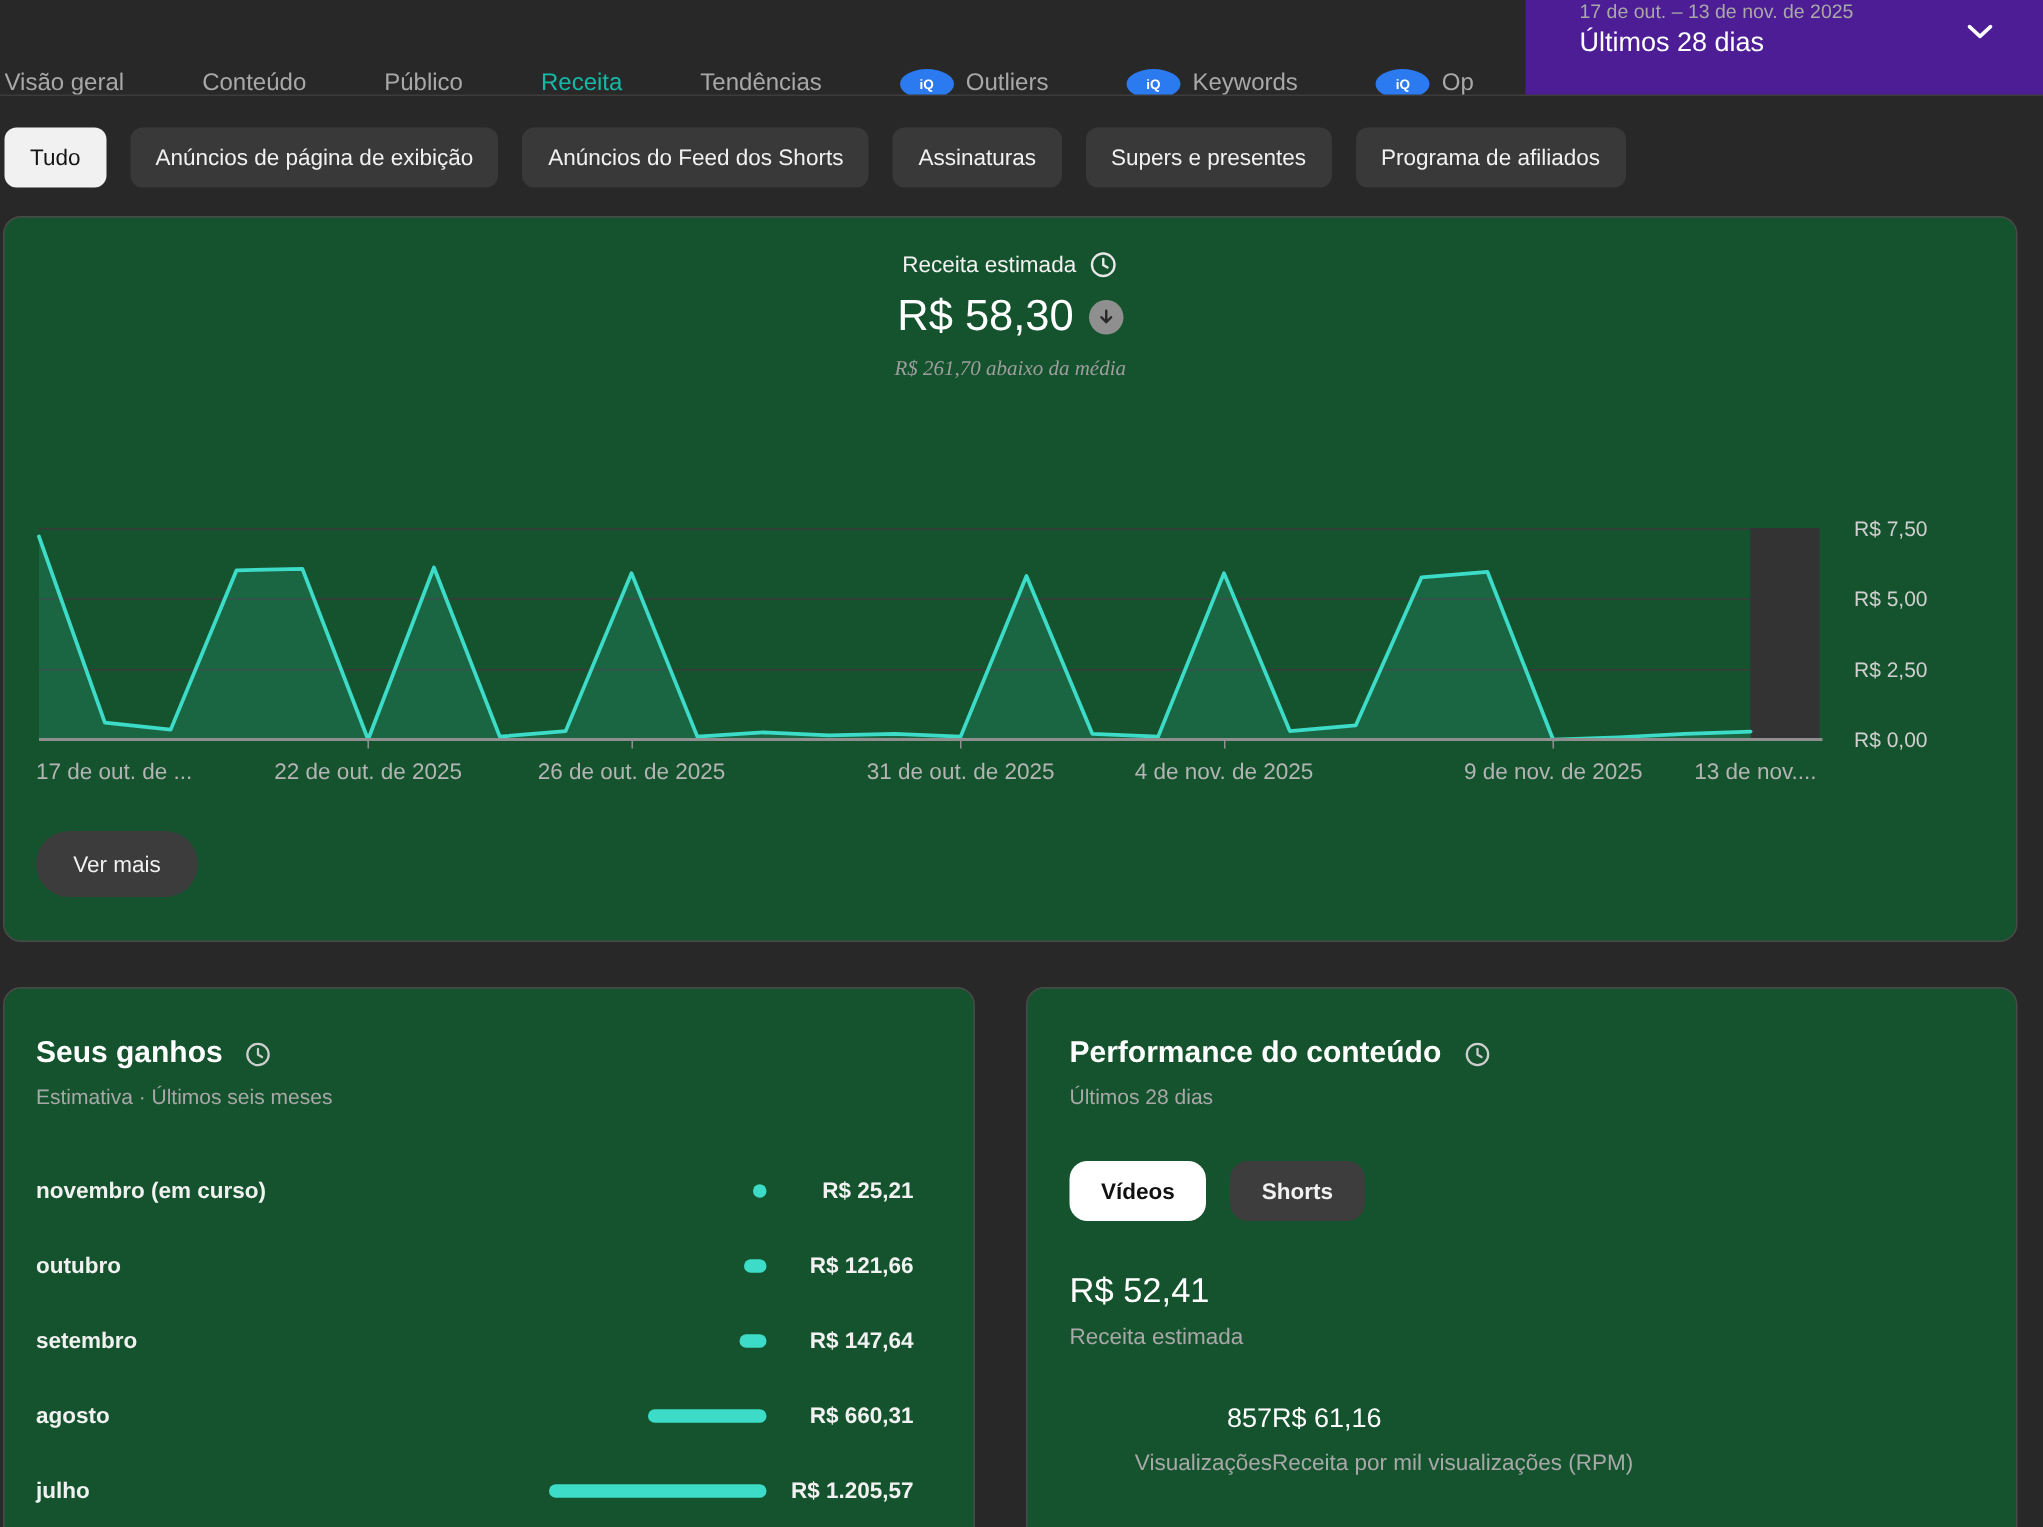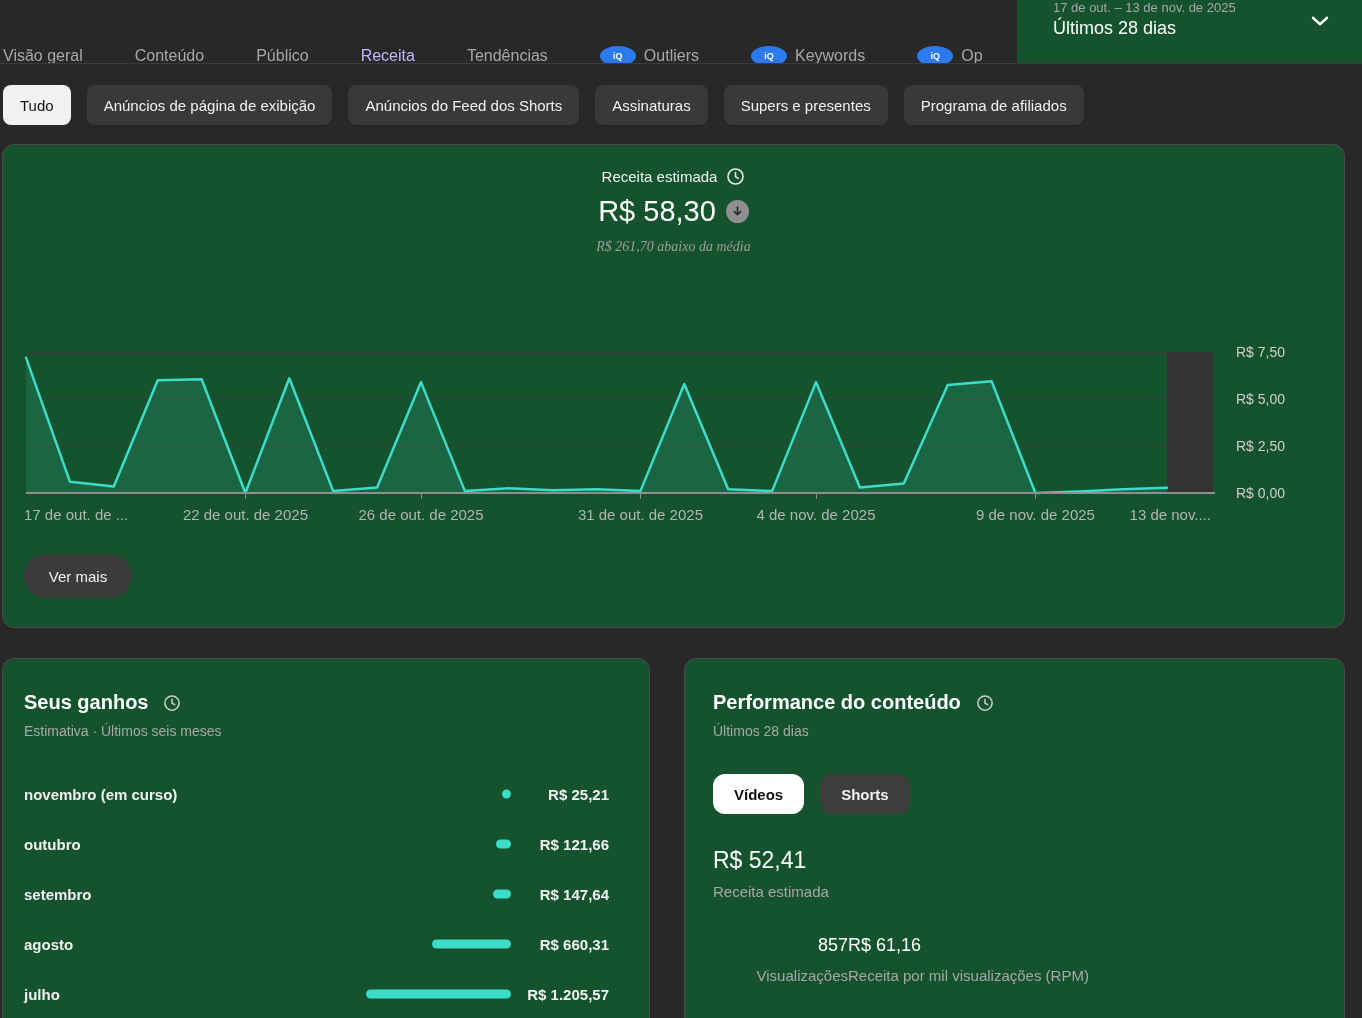--- a/index.html
+++ b/index.html
@@ -7,24 +7,24 @@
   body {
     background:#282828; color:#f1f1f1;
     font-family:"Liberation Sans", sans-serif;
     position:relative;
   }
   
   .topnav { position:absolute; top:0; left:0; width:1362px; height:64px; }
   .nav-divider { position:absolute; bottom:0; left:0; width:100%; height:1px; background:#3c3c3c; }
   .tabs { position:absolute; left:3px; top:0; height:64px; width:990px; display:flex; gap:52px; align-items:center; overflow:hidden; }
   .tab { position:relative; height:100%; display:flex; align-items:center; gap:8px; font-size:16px; color:#a8a8a8; white-space:nowrap; cursor:pointer;margin-top:48px; }
-  .tab.active { color:#c4b5fd; font-weight:500; }
+  .tab.active { color:#14b8a6; font-weight:500; }
   .tab.active::after { content:""; position:absolute; left:0; right:0; bottom:0; height:3px; background:#f1f1f1; border-radius:1px; }
   .iq-badge { width:36px; height:20px; border-radius:50%; background:#2b7af0; color:#fff; font-size:9px; font-weight:700; display:flex; align-items:center; justify-content:center; flex:none; }
-  .date-picker { position:absolute; right:0; top:0; width:345px; height:64px; background:#14532d; cursor:pointer; }
+  .date-picker { position:absolute; right:0; top:0; width:345px; height:64px; background:#4c1d95; cursor:pointer; }
   .dr-range { position:absolute; left:36px; top:0px; font-size:13px; color:#a8a8a8; white-space:nowrap; }
   .dr-preset { position:absolute; left:36px; top:18px; font-size:18px; color:#ffffff; white-space:nowrap; }
   .dr-chevron { position:absolute; left:290px; top:8px; }
   
   .chips { position:absolute; top:85px; left:3px; display:flex; gap:16px; }
   .chip { height:40px; padding:0 17px; border-radius:8px; background:#393939; color:#f1f1f1; font-size:15px; font-weight:500; display:flex; align-items:center; white-space:nowrap; cursor:pointer; border:none; }
   .chip.selected { background:#f1f1f1; color:#141414; }
   
   .card { position:absolute; background:#14532d; border:1px solid #4a4a4a; border-radius:12px; }
   .main-card { left:2px; top:144px; width:1343px; height:484px; }

